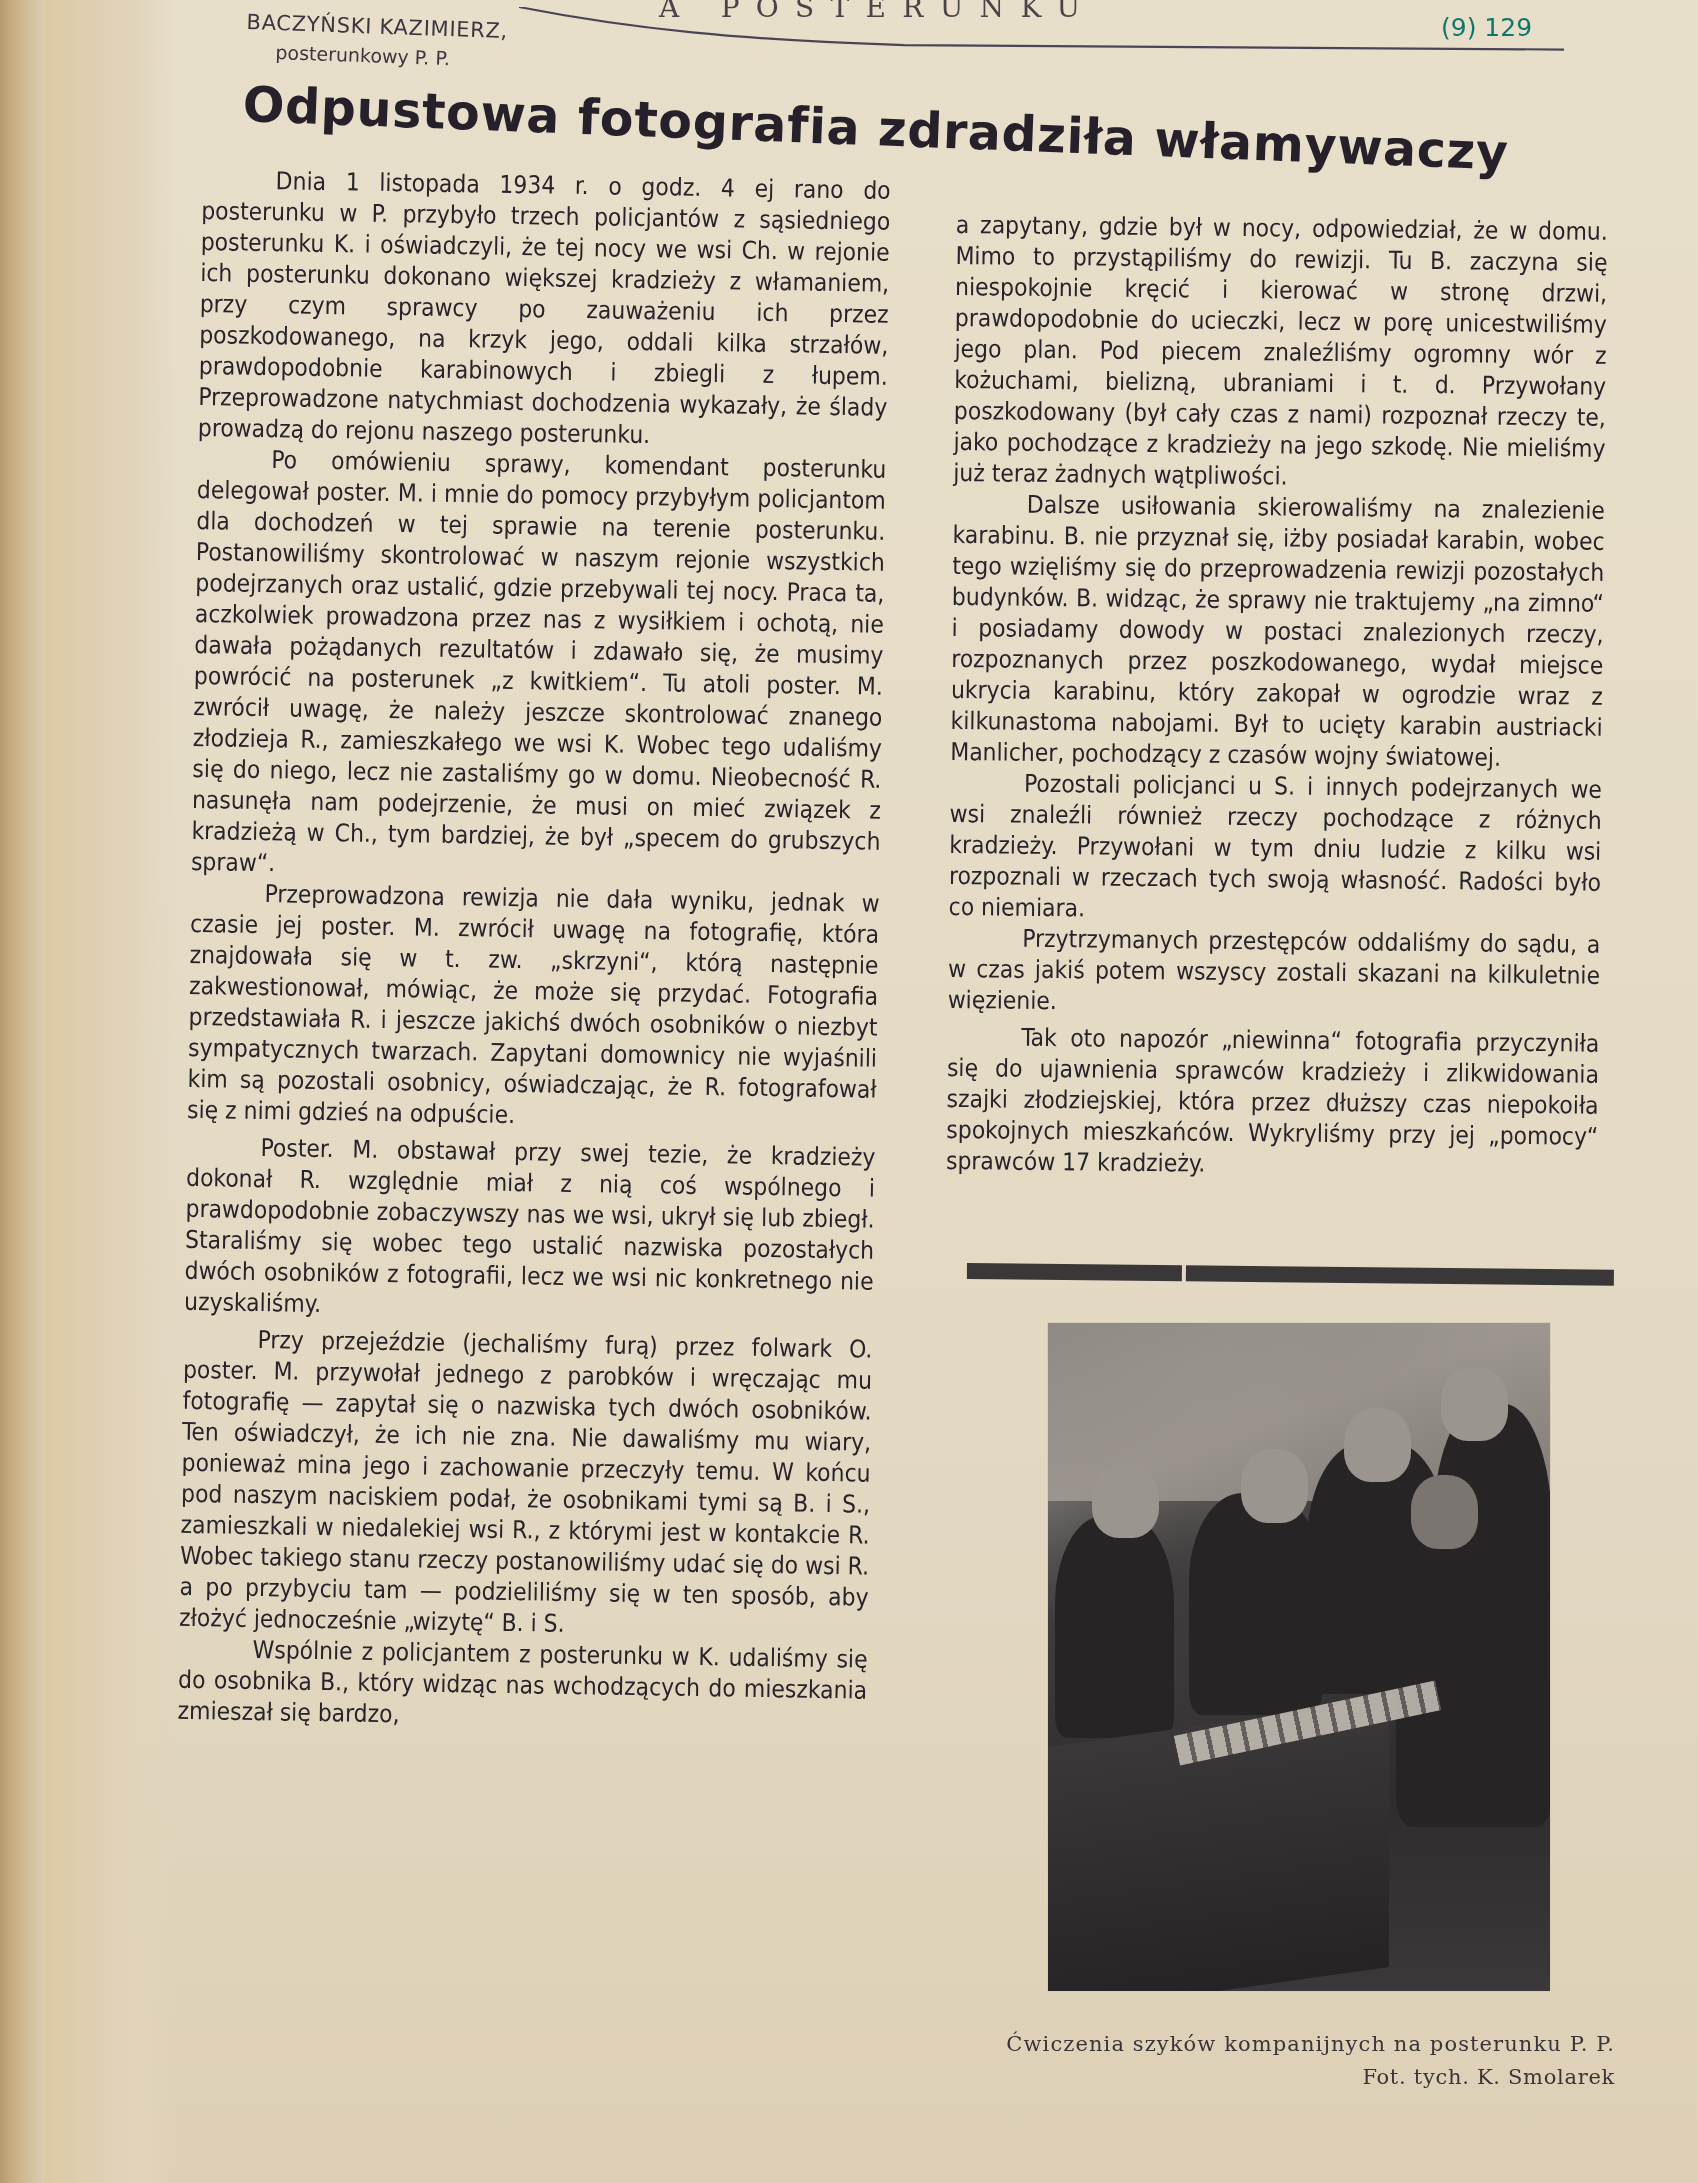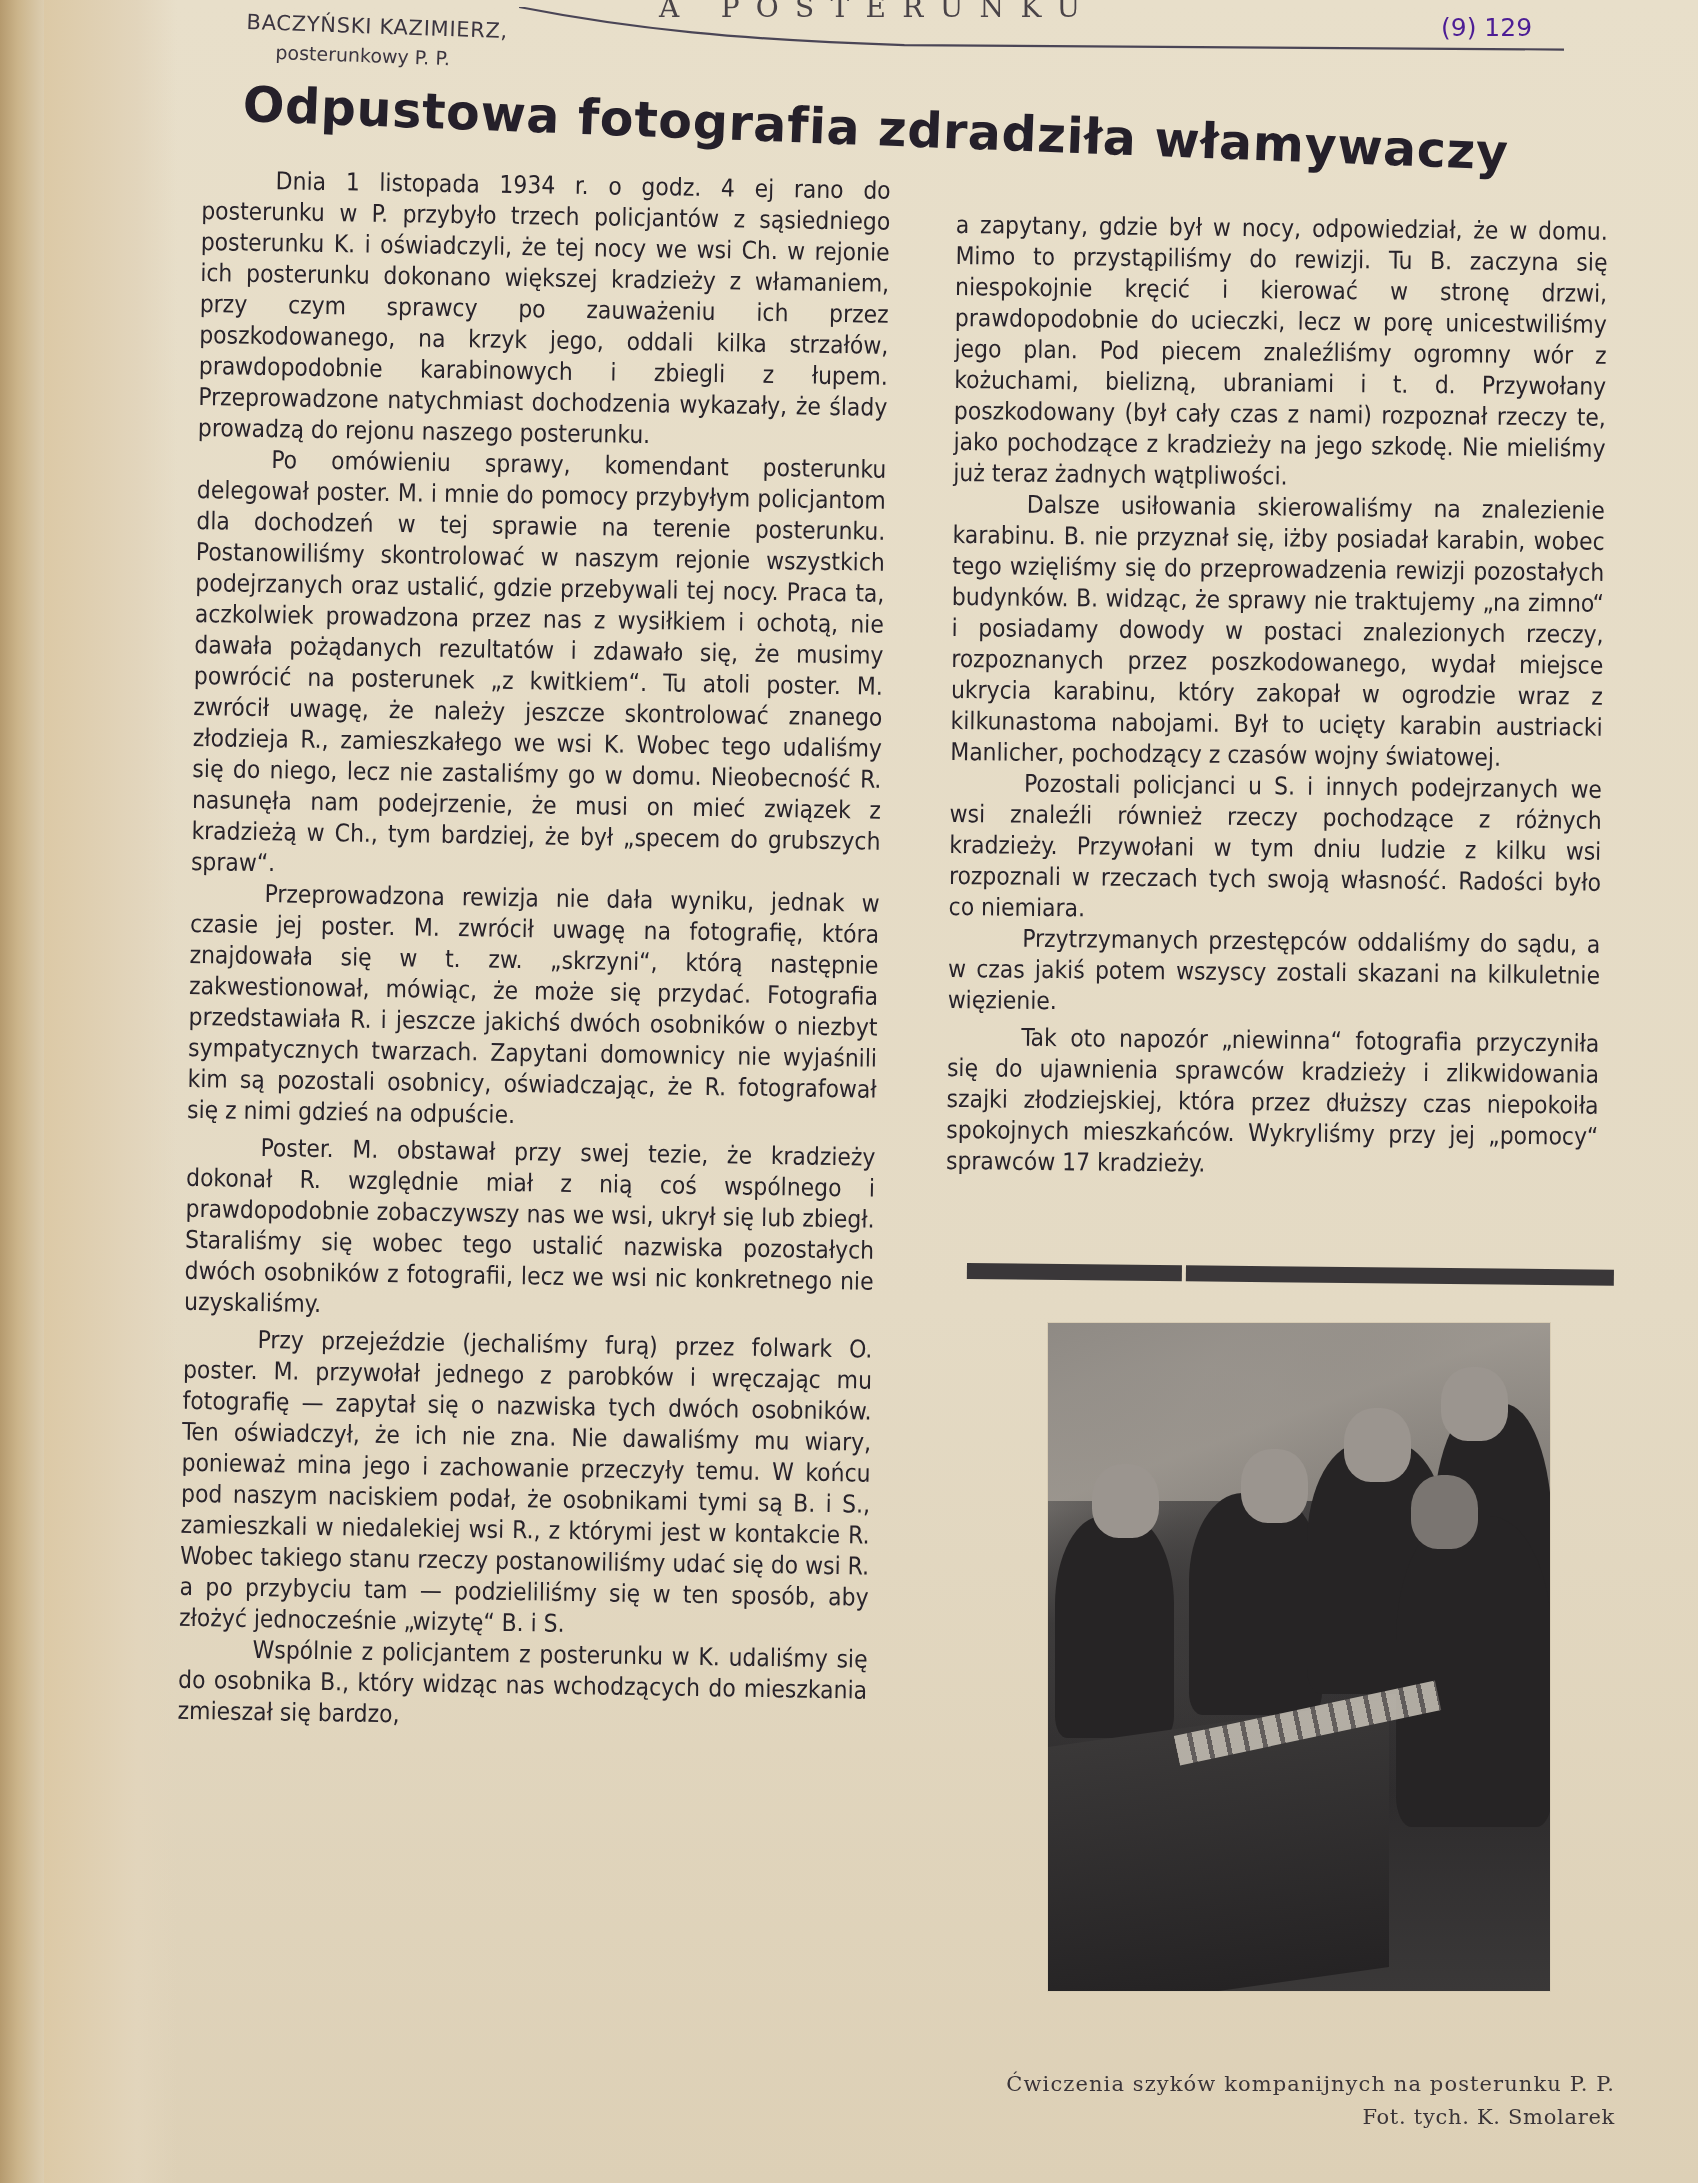--- a/index.html
+++ b/index.html
@@ -25,21 +25,21 @@
     .running-head {
       position: absolute; left: 659px; top: -9px;
       font-family: "DejaVu Serif", serif; font-size: 28px; letter-spacing: 16.3px;
       color: #4a4448;
     }
     .rule-curve {
       position: absolute; left: 519px; top: 7.4px; width: 1045px; height: 44px;
     }
     .page-number {
       position: absolute; left: 1441px; top: 13.3px;
-      font-size: 25px; color: #4c1d95;
+      font-size: 25px; color: #0f766e;
     }
     .author-block {
       position: absolute; left: 247px; top: 10.4px;
       transform: rotate(2deg); transform-origin: left top;
       color: #3b3540;
     }
     .author-name { font-size: 21px; letter-spacing: 0.7px; display: block; }
     .author-rank { font-size: 19px; display: block; margin-left: 30px; margin-top: 6px; }
     .title {
       position: absolute; left: 244px; top: 76px; margin: 0;
@@ -79,21 +79,21 @@
     .photo .wall { position: absolute; left: 0; top: 0; width: 100%; height: 178px; background: linear-gradient(160deg, #8f8a84, #a39d95 50%, #8a857f); opacity: .85; }
     .photo .table { position: absolute; left: 0; top: 400px; width: 341px; height: 268px; background: linear-gradient(180deg, #3a3838, #252324); transform: skewY(-8deg); }
     .photo .head { position: absolute; width: 67px; height: 74px; border-radius: 45% 45% 40% 40%; background: #9b958f; }
     .photo .body { position: absolute; background: #262425; border-radius: 40% 40% 10% 10%; }
     .photo .tiles { position: absolute; left: 126px; top: 385px; width: 267px; height: 30px; background: repeating-linear-gradient(90deg, #c9c3b8 0 13.3px, #6a6563 13.3px 18px); transform: rotate(-12deg); opacity: .85; }
     .caption {
       position: absolute; left: 985px; top: 2028px; width: 630px;
       font-family: "DejaVu Serif", serif; font-size: 21px; color: #3a3438;
       text-align: right; line-height: 33px;
     }
-    .caption .line1 { display: block; letter-spacing: 1.1px; margin-top: 40px; }
+    .caption .line1 { display: block; letter-spacing: 1.1px; }
     .caption .line2 { display: block; letter-spacing: 0.7px; }
   </style>
 </head>
 <body>
 
 <div class="page-edge"></div>
 <div class="paper"></div>
 <div class="stain"></div>
 
 <div class="running-head">A POSTERUNKU</div>

